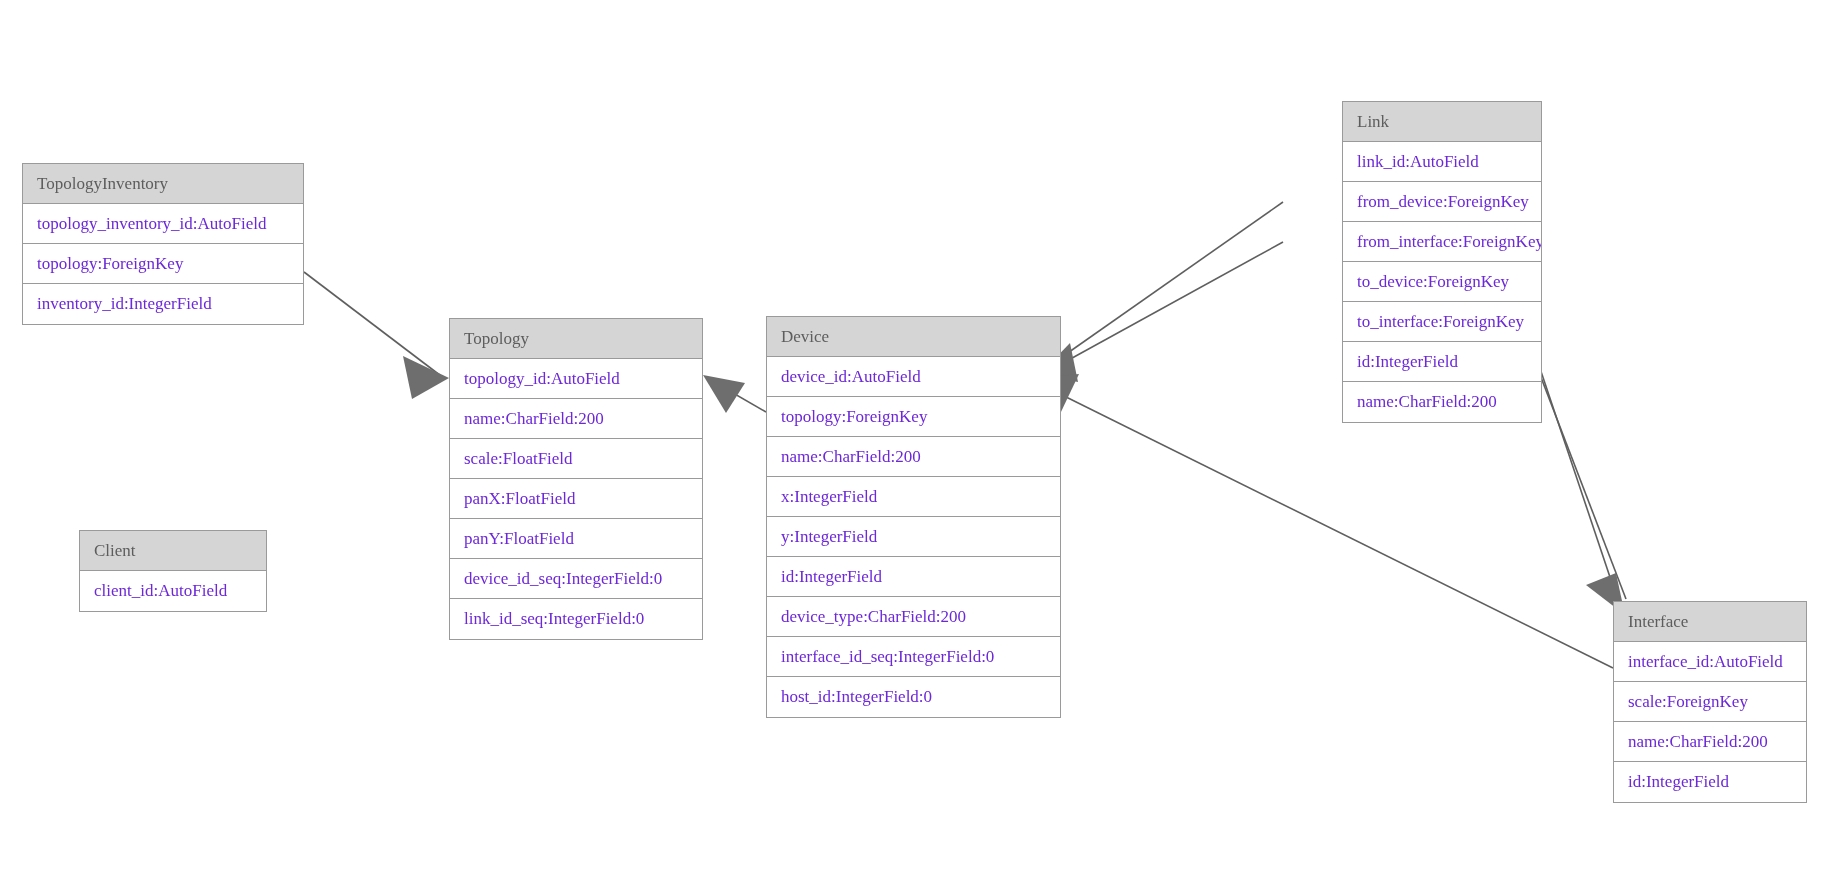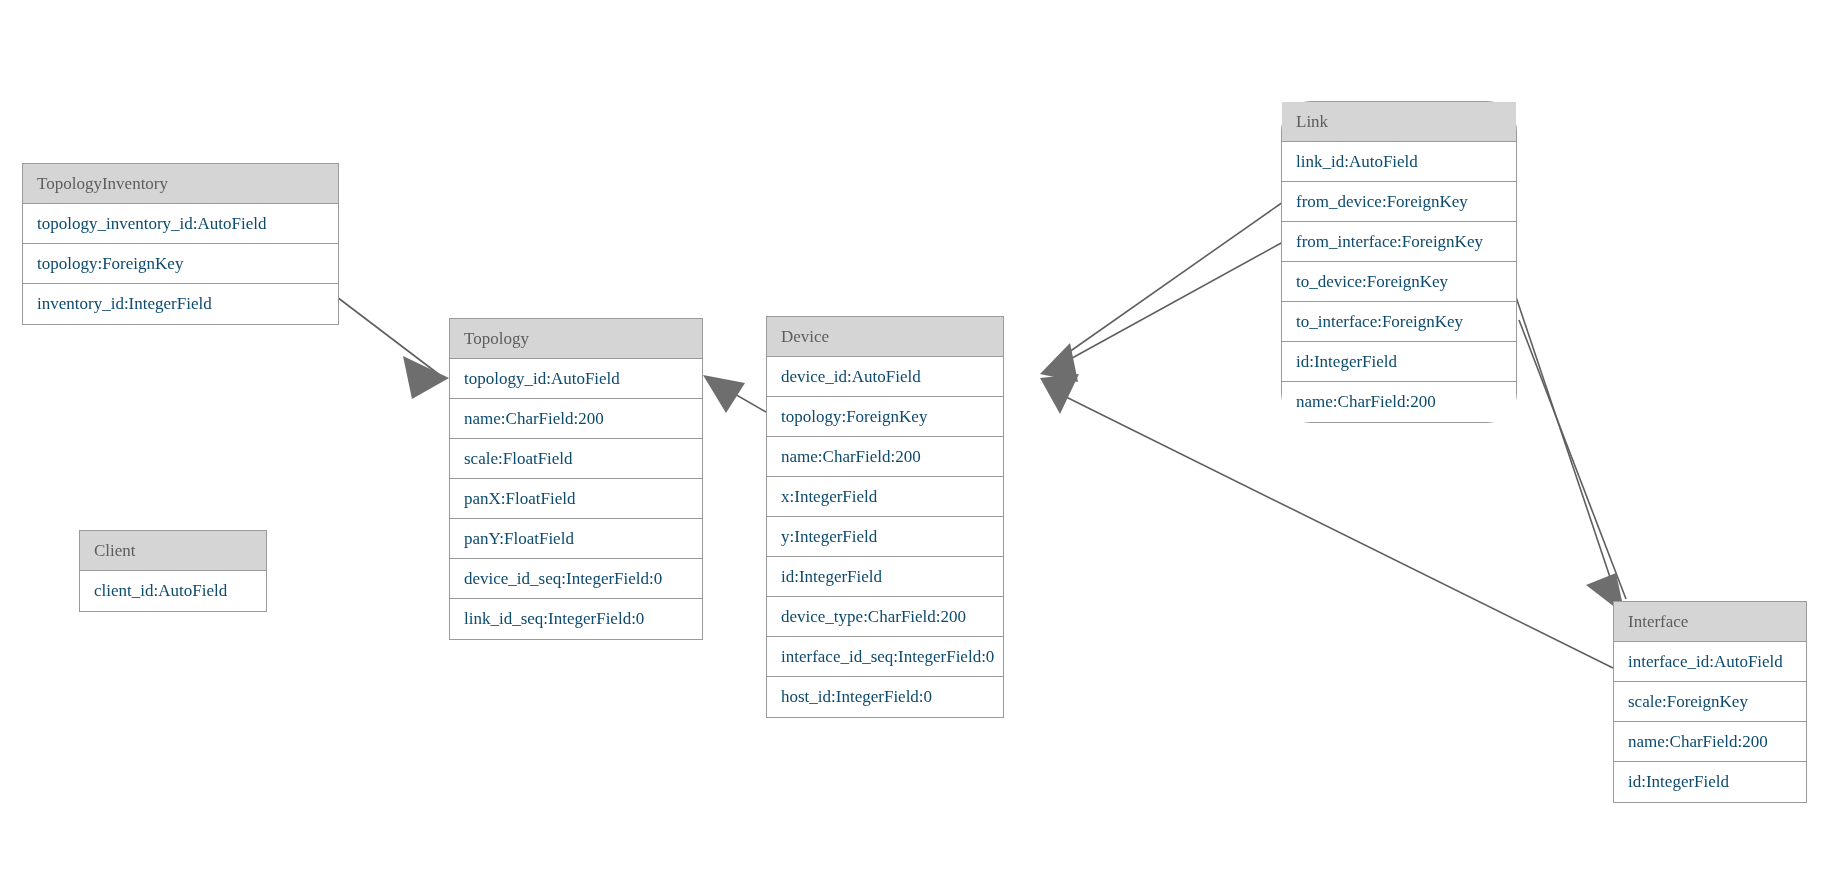--- a/index.html
+++ b/index.html
@@ -42,21 +42,21 @@
     height: 40px;
     padding: 0 0 0 14px;
     white-space: nowrap;
     overflow: hidden;
   }
   .entity-field {
     box-sizing: border-box;
     height: 40px;
     line-height: 40px;
     border-bottom: 1px solid #9a9a9a;
-    color: #0c4a6e;
+    color: #6d28d9;
     font-size: 17px;
     padding: 0 10px 0 14px;
     white-space: nowrap;
     overflow: hidden;
     background: #ffffff;
     font-family: Liberation Serif, serif;
   }
   .entity-field:last-child {
     border-bottom: none;
   }
@@ -92,52 +92,52 @@
       <polygon points="703,375 745,383 726,413"></polygon>
 
       <polygon points="1040,374 1070,343 1078,382"></polygon>
 
       <polygon points="1040,378 1079,374 1060,414"></polygon>
 
       <polygon points="1625,615 1586,585 1616,573"></polygon>
     </g>
   </svg>
 
-  <div class="entity" style="left:22px; top:163px; width:317px;">
+  <div class="entity" style="left:22px; top:163px; width:282px;">
     <div class="entity-header">TopologyInventory</div>
     <div class="entity-field">topology_inventory_id:AutoField</div>
     <div class="entity-field">topology:ForeignKey</div>
     <div class="entity-field">inventory_id:IntegerField</div>
   </div>
 
   <div class="entity" style="left:449px; top:318px; width:254px;">
     <div class="entity-header">Topology</div>
     <div class="entity-field">topology_id:AutoField</div>
     <div class="entity-field">name:CharField:200</div>
     <div class="entity-field">scale:FloatField</div>
     <div class="entity-field">panX:FloatField</div>
     <div class="entity-field">panY:FloatField</div>
     <div class="entity-field">device_id_seq:IntegerField:0</div>
     <div class="entity-field">link_id_seq:IntegerField:0</div>
   </div>
 
-  <div class="entity" style="left:766px; top:316px; width:238px;">
+  <div class="entity" style="left:766px; top:316px; width:295px;">
     <div class="entity-header">Device</div>
     <div class="entity-field">device_id:AutoField</div>
     <div class="entity-field">topology:ForeignKey</div>
     <div class="entity-field">name:CharField:200</div>
     <div class="entity-field">x:IntegerField</div>
     <div class="entity-field">y:IntegerField</div>
     <div class="entity-field">id:IntegerField</div>
     <div class="entity-field">device_type:CharField:200</div>
     <div class="entity-field">interface_id_seq:IntegerField:0</div>
     <div class="entity-field">host_id:IntegerField:0</div>
   </div>
 
-  <div class="entity" style="left:1281px; top:101px; width:236px;border-radius:30px;">
+  <div class="entity" style="left:1342px; top:101px; width:200px;">
     <div class="entity-header">Link</div>
     <div class="entity-field">link_id:AutoField</div>
     <div class="entity-field">from_device:ForeignKey</div>
     <div class="entity-field">from_interface:ForeignKey</div>
     <div class="entity-field">to_device:ForeignKey</div>
     <div class="entity-field">to_interface:ForeignKey</div>
     <div class="entity-field">id:IntegerField</div>
     <div class="entity-field">name:CharField:200</div>
   </div>
 

